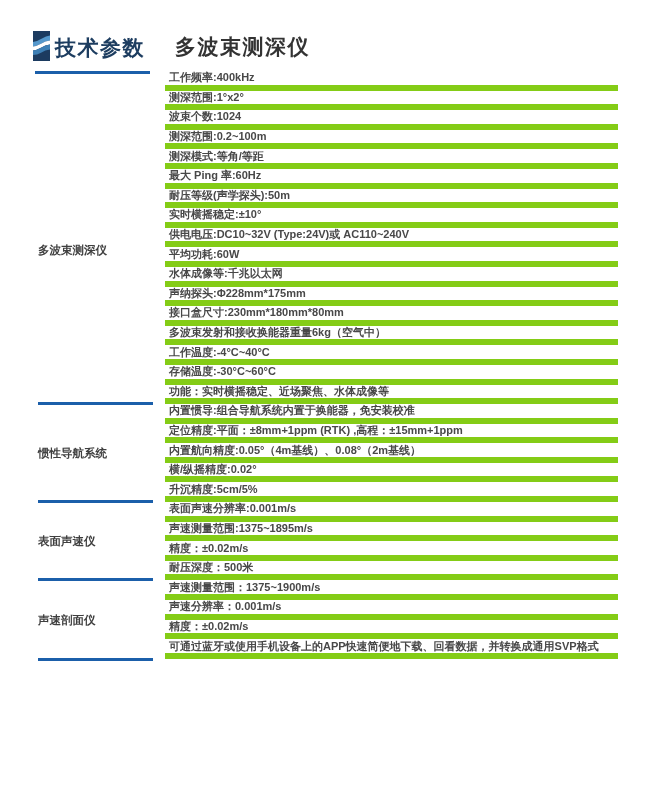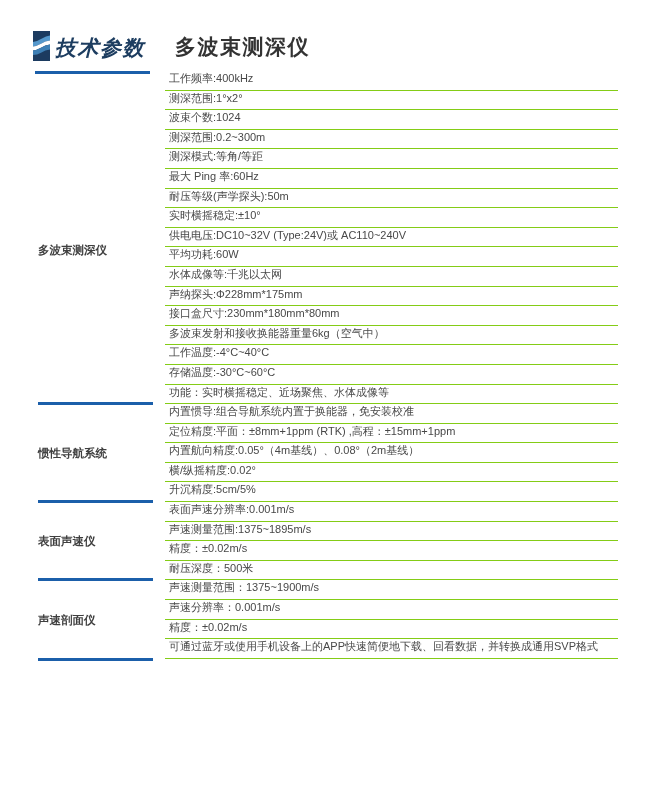--- a/index.html
+++ b/index.html
@@ -9,21 +9,21 @@
     font-family:"Liberation Sans", sans-serif;
     position:relative;
     overflow:hidden;
   }
 
   
   .hdr-icon { position:absolute; left:33px; top:31px; width:17px; height:30px; }
   .hdr-title {
     position:absolute; left:55px; top:34px;
     font-size:21px; font-weight:bold; letter-spacing:1.5px;
-    color:#1d3d60; white-space:nowrap;font-style:italic;
+    color:#1d3d60; white-space:nowrap;
   }
   .hdr-underline {
     position:absolute; left:35px; top:71px;
     width:115px; height:3px; background:#1b5faa;
   }
   .product-title {
     position:absolute; left:175px; top:33px;
     font-size:21px; font-weight:bold; letter-spacing:1.5px;
     color:#333333; white-space:nowrap;
   }
@@ -43,23 +43,24 @@
     position:absolute; left:38px; top:-2px;
     width:115px; height:3px; background:#1b5faa;
   }
   .accent-bottom {
     position:absolute; left:38px; bottom:-2px;
     width:115px; height:3px; background:#1b5faa;
   }
   .sec-rows { flex:1; min-width:0; }
   .spec-row {
     height:19.6px; box-sizing:border-box;
-    border-bottom:1px solid #84cc16;
-    display:flex; align-items:flex-start;
+    border-bottom:6px solid #84cc16;
+    display:flex; align-items:center;
     padding-left:4px;
+    font-weight:bold;
   }
   .spec-row span {
     font-size:11px; color:#484848; white-space:nowrap;
   }
 </style>
 </head>
 <body>
 
 <svg class="hdr-icon" viewBox="0 0 17 30" xmlns="http://www.w3.org/2000/svg">
   <rect x="0" y="0" width="17" height="30" fill="#1c3b60"></rect>
@@ -80,21 +81,21 @@
         <div class="spec-row">
           <span>工作频率:400kHz</span>
         </div>
         <div class="spec-row">
           <span>测深范围:1°x2°</span>
         </div>
         <div class="spec-row">
           <span>波束个数:1024</span>
         </div>
         <div class="spec-row">
-          <span>测深范围:0.2~300m</span>
+          <span>测深范围:0.2~100m</span>
         </div>
         <div class="spec-row">
           <span>测深模式:等角/等距</span>
         </div>
         <div class="spec-row">
           <span>最大 Ping 率:60Hz</span>
         </div>
         <div class="spec-row">
           <span>耐压等级(声学探头):50m</span>
         </div>

